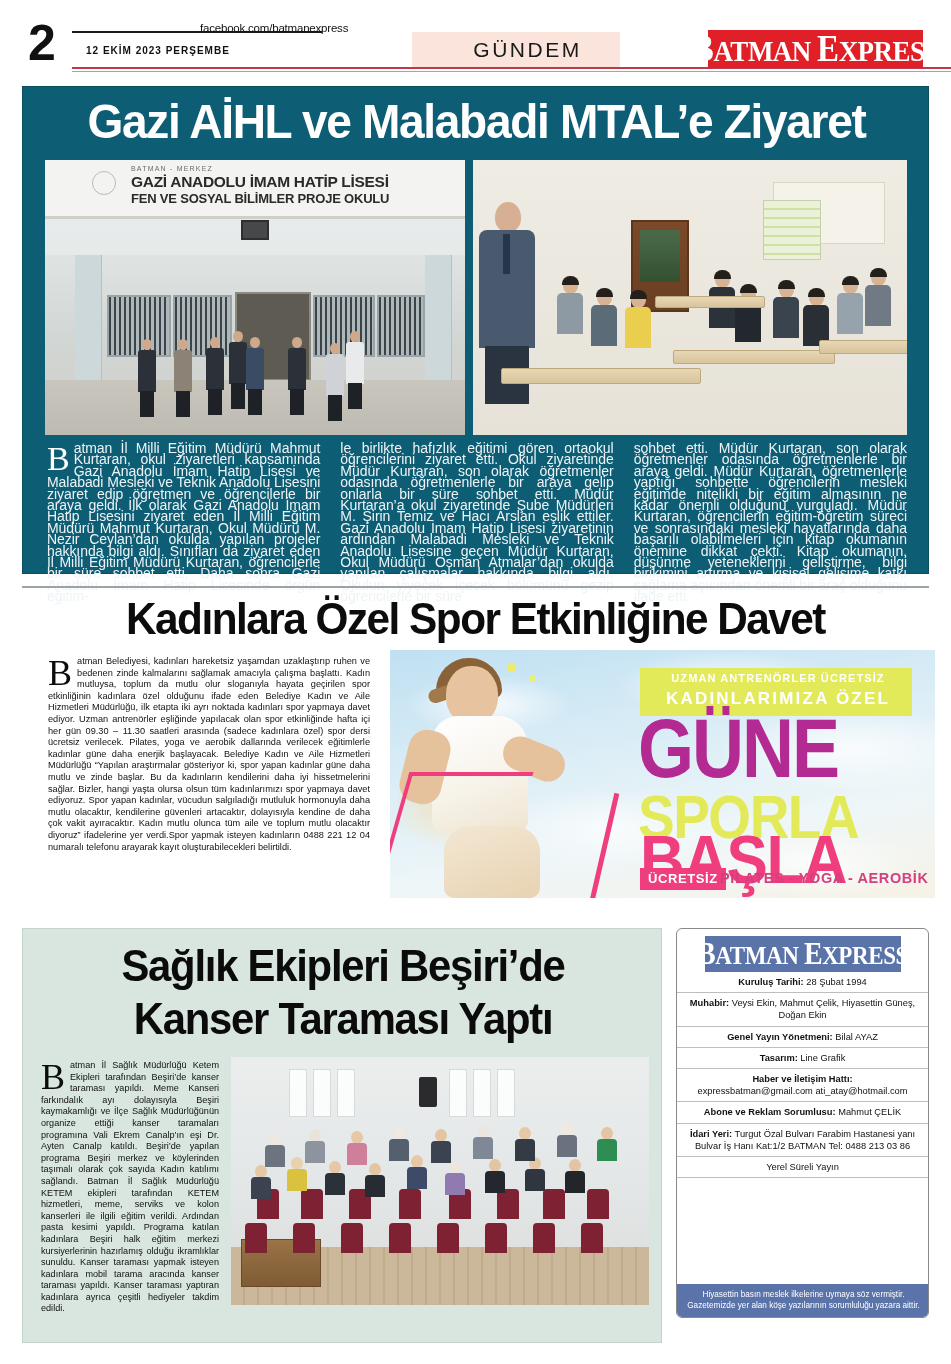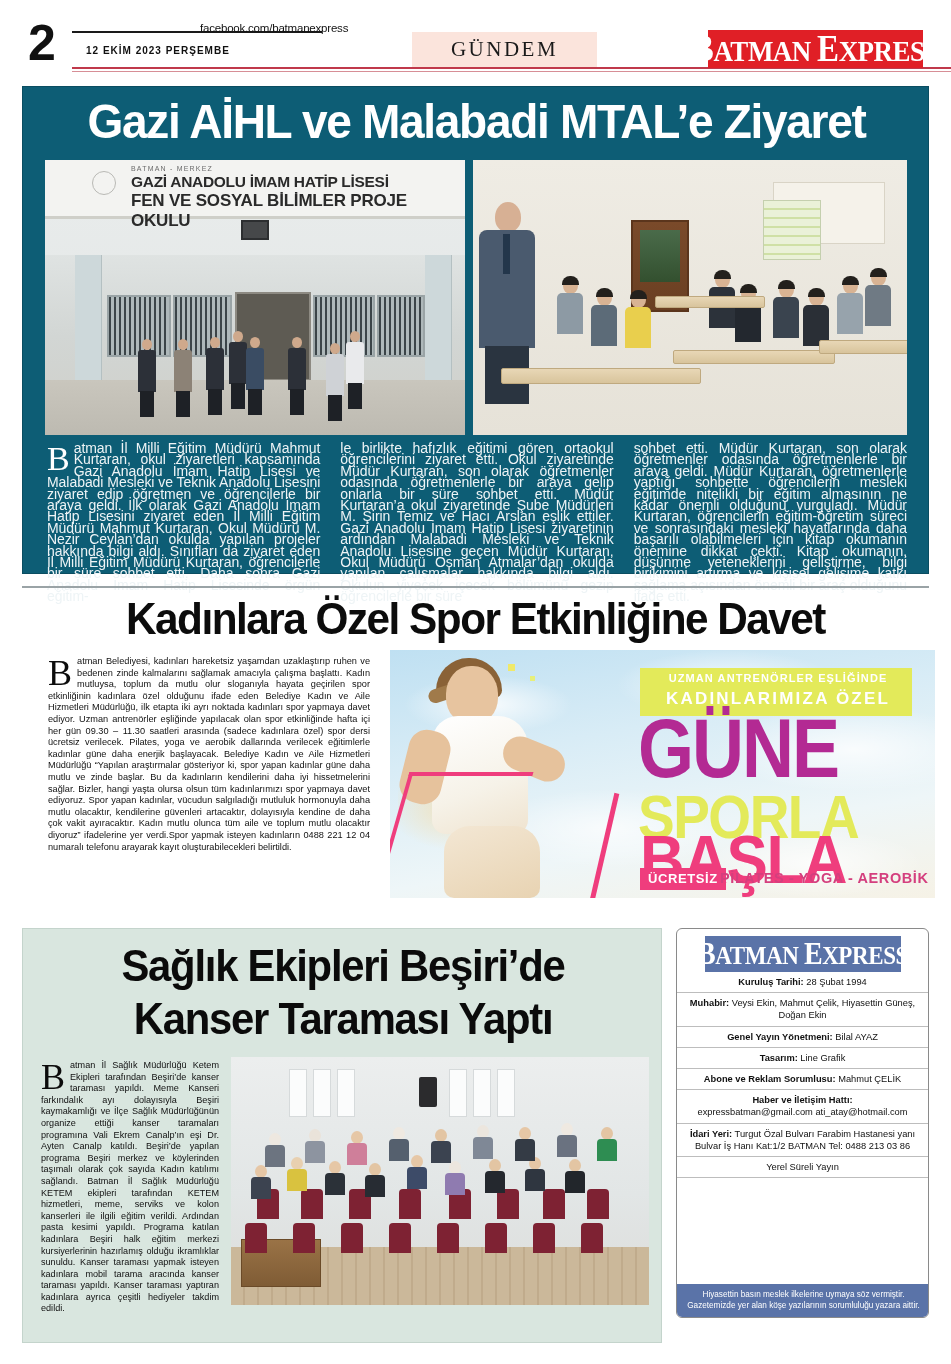--- a/index.html
+++ b/index.html
@@ -70,21 +70,22 @@
     position: absolute;
     left: 412px; top: 32px;
     width: 185px; height: 35px;
     background: #fbe4dc;
     display: flex;
     align-items: center;
     justify-content: center;
     font-size: 21px;
     letter-spacing: 2.5px;
     color: #1a1a1a;
-    font-family: Liberation Serif, serif;
+    font-family: Liberation Sans, sans-serif;
+    padding-left: 23px;
   }
   .brand-logo {
     position: absolute;
     left: 708px; top: 30px;
     width: 215px; height: 38px;
     background: #e01f26;
     display: flex;
     align-items: center;
     justify-content: center;
     overflow: hidden;
@@ -148,21 +149,21 @@
     font-size: 7px; color:#6b6b6b; letter-spacing: 1.2px;
     font-family: "Liberation Sans", sans-serif;
   }
   .school-sign-lg {
     position: absolute; left: 86px; top: 13px;
     font-size: 15.5px; color:#2a2a2a; font-weight: bold; letter-spacing: -0.3px;
     font-family: "Liberation Sans", sans-serif;
   }
   .school-sign-md {
     position: absolute; left: 86px; top: 31px;
-    font-size: 17px; color:#2a2a2a; font-weight: bold; letter-spacing: -0.2px;
+    font-size: 13px; color:#2a2a2a; font-weight: bold; letter-spacing: -0.2px;
     font-family: "Liberation Sans", sans-serif;
   }
   .school-emblem {
     position:absolute; left:47px; top:11px; width:22px; height:22px;
     border:1px solid #b9b9b5; border-radius:50%;
   }
   .school-lamp {
     position:absolute; left:196px; top:60px; width:24px; height:16px;
     background:#46484a; border:2px solid #2c2e30;
   }
@@ -682,21 +683,21 @@
       <span class="runner-armR"></span>
       <span class="runner-hip"></span>
     </div>
     <div class="poster-tri"></div>
     <div class="poster-slash"></div>
     <div class="poster-dots">
         <i></i>
         <i></i>
       </div>
     <div class="tagline-box"></div>
-    <div class="tagline-1">UZMAN ANTRENÖRLER EŞLİĞİNDE</div>
+    <div class="tagline-1">UZMAN ANTRENÖRLER ÜCRETSİZ</div>
     <div class="tagline-2">KADINLARIMIZA ÖZEL</div>
     <div class="big-gune">GÜNE</div>
     <div class="big-sporla">SPORLA</div>
     <div class="big-basla">BAŞLA</div>
     <div class="free-badge">ÜCRETSİZ</div>
     <div class="disciplines">PİLATES - YOGA - AEROBİK</div>
   </div>
 </div>
 
 <div class="article3">
@@ -827,24 +828,24 @@
   <div class="imp-row">
     <b>Muhabir:</b><span> Veysi Ekin, Mahmut Çelik, Hiyasettin Güneş, Doğan Ekin</span>
   </div>
   <div class="imp-row">
     <b>Genel Yayın Yönetmeni:</b><span> Bilal AYAZ</span>
   </div>
   <div class="imp-row">
     <b>Tasarım:</b><span> Line Grafik</span>
   </div>
   <div class="imp-row">
+    <b>Haber ve İletişim Hattı:</b><br><span>expressbatman@gmail.com ati_atay@hotmail.com</span>
+  </div>
+  <div class="imp-row">
     <b>Abone ve Reklam Sorumlusu:</b><span> Mahmut ÇELİK</span>
-  </div>
-  <div class="imp-row">
-    <b>Haber ve İletişim Hattı:</b><br><span>expressbatman@gmail.com ati_atay@hotmail.com</span>
   </div>
   <div class="imp-row">
     <b>İdari Yeri:</b><span> Turgut Özal Bulvarı Farabim Hastanesi yanı Bulvar İş Hanı Kat:1/2 BATMAN Tel: 0488 213 03 86</span>
   </div>
   <div class="imp-row">
     <span>Yerel Süreli Yayın</span>
   </div>
 
   <div class="imprint-note">
     <div>Hiyasettin basın meslek ilkelerine uymaya söz vermiştir.</div>

